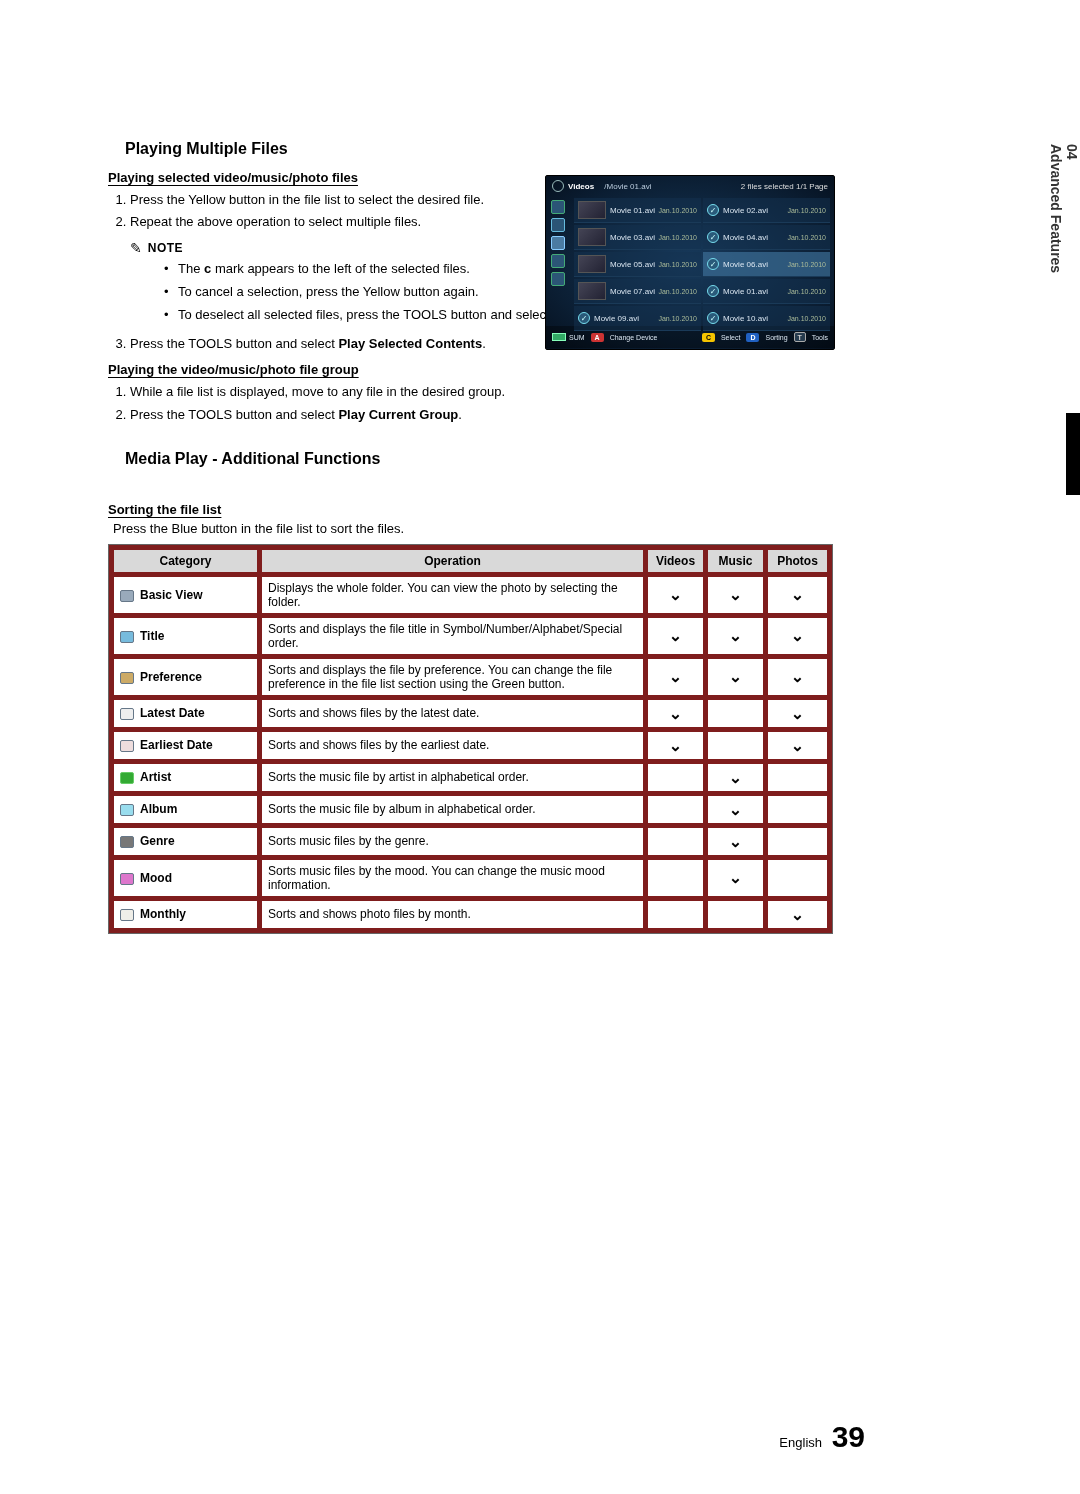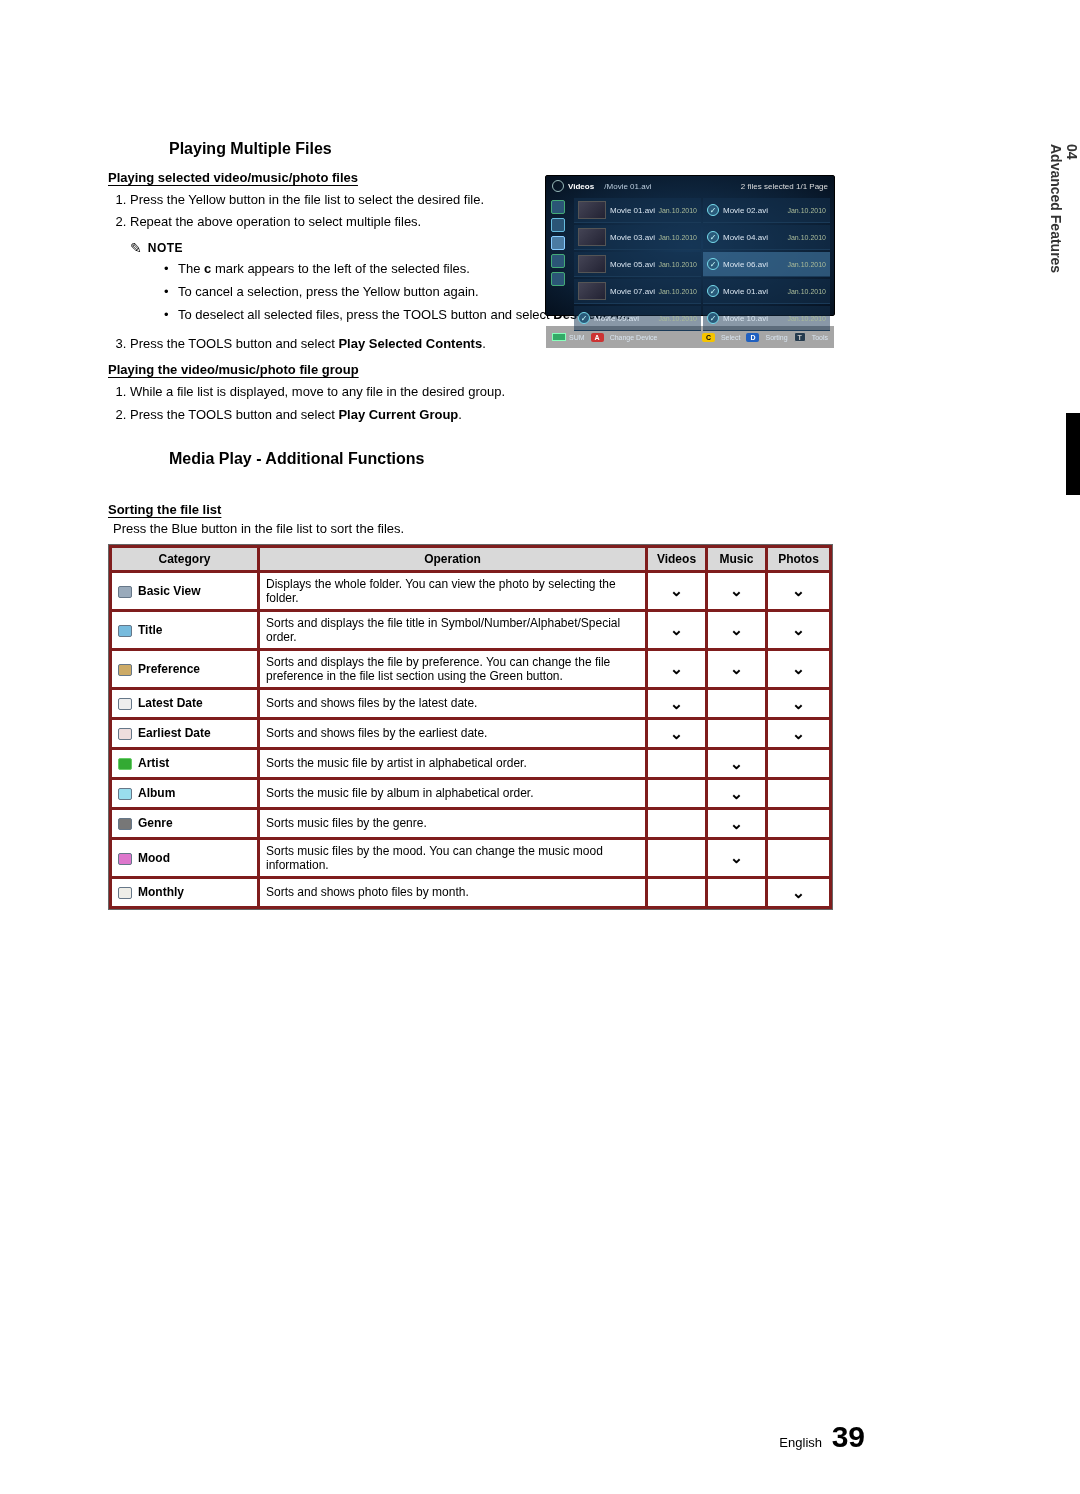--- a/index.html
+++ b/index.html
@@ -16,37 +16,37 @@
   .black-block{
     position:absolute; top:413px; right:0; width:14px; height:82px; background:#000;
   }
   .side-label{
     position:absolute; top:140px; right:0; width:32px;
     writing-mode: vertical-rl; text-orientation: mixed;
     font-size:14px; color:#333; font-weight:bold; padding-top:4px;
   }
   .side-num{ display:block; margin-bottom:6px;}
   .content { position:absolute; left:108px; top:136px; width:725px; }
-  .h-bar { display:flex; align-items:center; margin-bottom:8px;gap:44px;}
+  .h-bar { display:flex; align-items:center; margin-bottom:8px;}
   .h-bar .red { width:5px; background:#b03038; margin-right:12px;}
   .h-bar .h-text { font-size:16px; font-weight:bold; line-height:1.6;}
   .u-sub { font-size:13px; font-weight:bold; text-decoration:underline; text-underline-offset:3px; margin:6px 0 4px;}
   ol.steps{ margin:0 0 6px 0; padding-left:22px; font-size:13px;}
   ol.steps li{ padding:2px 0; line-height:1.45;}
   .note-row{ display:flex; align-items:center; gap:6px; margin-left:22px; margin-top:2px;}
   .hand{ font-size:14px;}
   .note-row .nt{ font-size:12px; font-weight:bold; letter-spacing:0.5px;}
   ul.bullets{ margin:2px 0 6px 56px; padding:0; list-style:none; font-size:13px;}
   ul.bullets li{ position:relative; padding:2px 0 2px 14px; line-height:1.45;}
   ul.bullets li::before{ content:"•"; position:absolute; left:0; top:2px;}
   .check{ font-weight:bold;}
   ol.steps li b, ul.bullets li b, .u-sub b{ font-weight:bold;}
 
   .shot{
-    position:absolute; left:545px; top:175px; width:290px; height:141px;
+    position:absolute; left:545px; top:175px; width:290px; height:175px;
     background:radial-gradient(ellipse at center, #173a5c 0%, #0b1e33 70%, #05101e 100%);
     border:1px solid #000; color:#d8e4ef; font-size:8px; border-radius:2px;
   }
   .shot-top{ height:20px; display:flex; align-items:center; padding:0 6px; font-size:8px;}
   .shot-top .vid-ico{ width:12px;height:12px;border-radius:50%;border:1px solid #9bb;
     margin-right:4px;}
   .shot-top .crumb{ flex:1; color:#bcd;}
   .shot-top .crumb .lbl{ color:#fff; font-weight:600; margin-right:8px;}
   .shot-top .stat{ color:#ddd;}
   .shot-body{ display:flex; height:130px;}
@@ -74,21 +74,21 @@
   .kb{ display:inline-block; padding:1px 4px; border-radius:2px; font-weight:bold; font-size:7px;}
   .kb.r{ background:#c33;color:#fff;}
   .kb.y{ background:#f5c400;color:#000;}
   .kb.b{ background:#2060c0;color:#fff;}
   .kb.g{ display:inline-flex;align-items:center;justify-content:center; width:12px;height:10px;
     border:1px solid #aaa; color:#ccc; background:#263b4e;}
   .shot-bot .spacer{ flex:1;}
 
   .table-wrap{ margin-top:8px; border:1px solid #666; font-size:12px; width:725px;}
   table{ border-collapse:collapse; width:100%;}
-  th, td{ border:3px solid #7f1d1d; padding:4px 6px; vertical-align:middle;}
+  th, td{ border:5px solid #7f1d1d; padding:4px 6px; vertical-align:middle;}
   thead th{ background:#d9d9d9; font-weight:bold; text-align:center;}
   tbody td.cat{ font-weight:bold; white-space:nowrap;}
   .cat .ci{ display:inline-block; width:14px; height:12px; margin-right:6px;
     background:#9ab; border:1px solid #678; border-radius:2px; vertical-align:middle;}
   .cat-title .ci{ background:#7bd;}
   .cat-pref .ci{ background:#ca6;}
   .cat-ldate .ci{ background:#eee;}
   .cat-edate .ci{ background:#edd;}
   .cat-artist .ci{ background:#3a3; border-color:#6c6;}
   .cat-album .ci{ background:#9de;}

